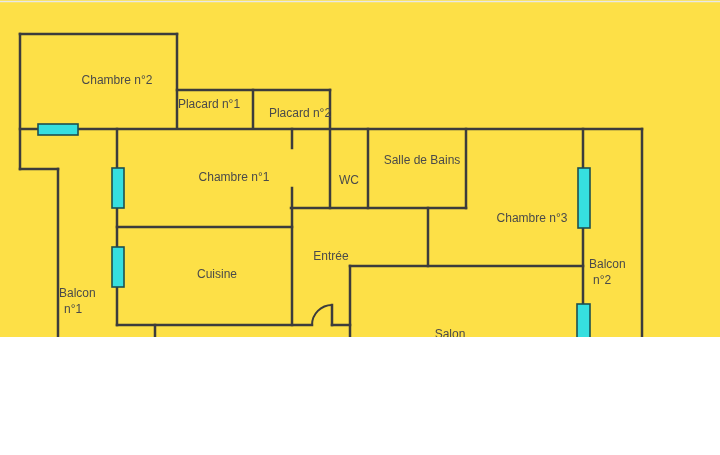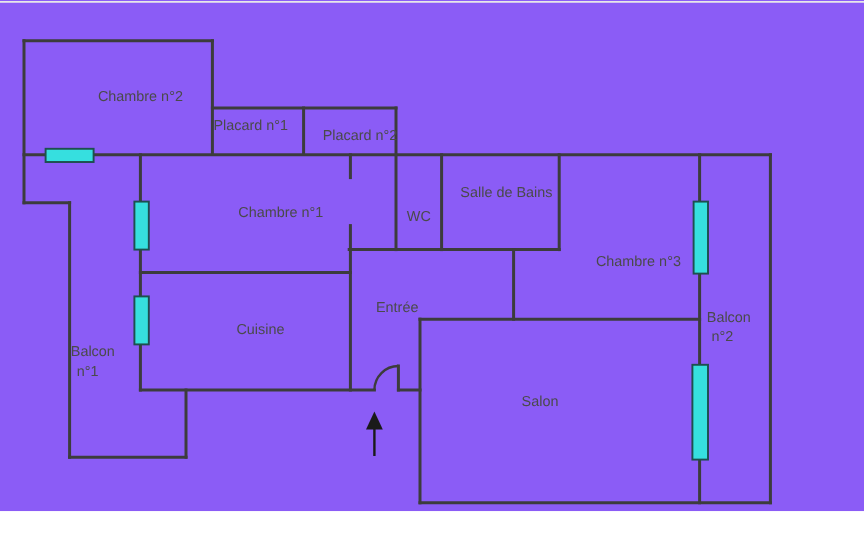--- a/index.html
+++ b/index.html
@@ -1,16 +1,16 @@
 <!DOCTYPE html>
 <html><head>
 <meta charset="utf-8">
 <style>
   html,body{margin:0;padding:0;background:#ffffff;}
-  .stage{position:relative;width:720px;height:426px;background:#8b5cf6;overflow:hidden;
+  .stage{position:relative;width:720px;height:337px;background:#fde047;overflow:hidden;
          font-family:"Liberation Sans", sans-serif;}
   svg text{font-family:"Liberation Sans", sans-serif;}
 </style>
 </head>
 <body>
 
 <div class="stage">
   <svg width="720" height="455" viewBox="0 0 720 455" xmlns="http://www.w3.org/2000/svg">
       <line x1="0" y1="1.5" x2="720" y2="1.5" stroke="#e8e8e8" stroke-width="1.5"></line>
       <line x1="0" y1="452" x2="720" y2="452" stroke="#141414" stroke-width="2.6"></line>

